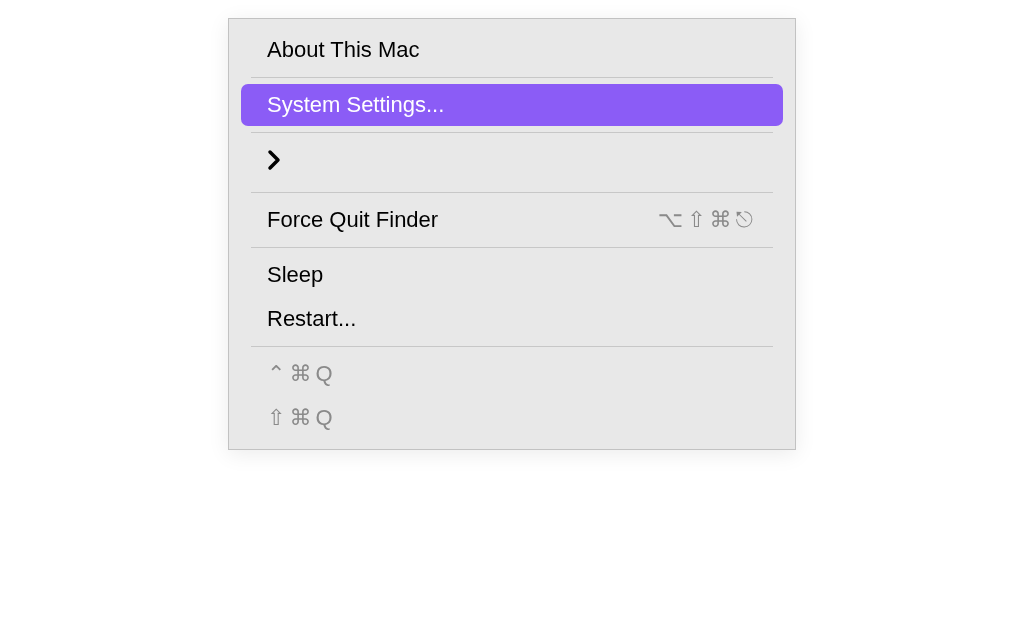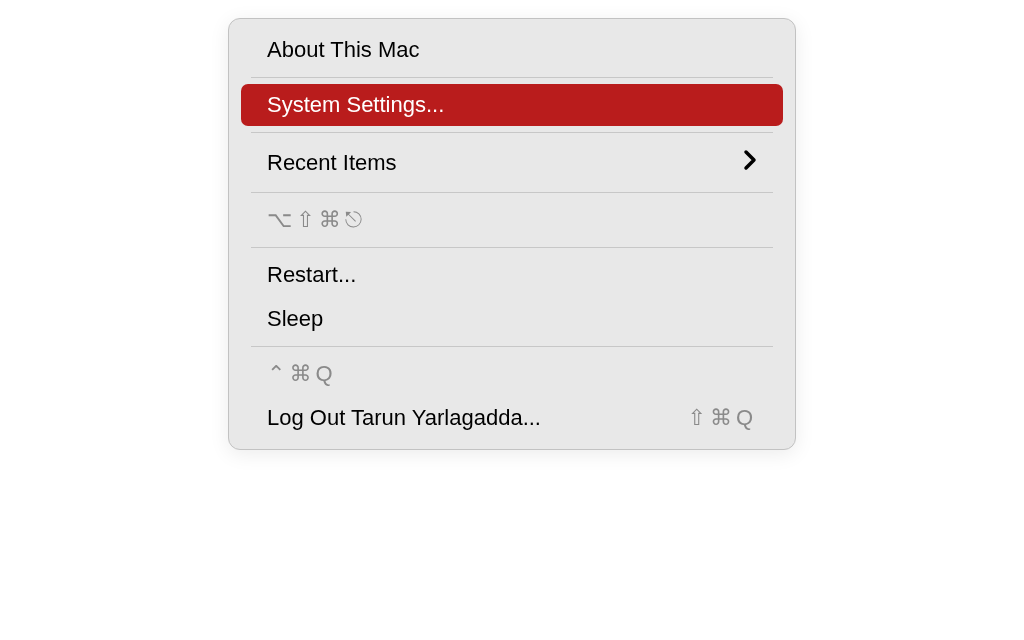--- a/index.html
+++ b/index.html
@@ -14,38 +14,38 @@
       font-family: -apple-system, BlinkMacSystemFont, "Helvetica Neue", Helvetica, Arial, sans-serif;
       display: flex;
       align-items: flex-start;
       justify-content: center;
       padding-top: 18px;
     }
     .menu {
       width: 568px;
       background: #e8e8e8;
       border: 1px solid #c2c2c2;
-      border-radius: 12px;
+      border-radius: 0;
       padding: 8px 0;
       box-shadow: 0 4px 20px rgba(0,0,0,0.08);
     }
     .menu-item {
       display: flex;
       align-items: center;
       justify-content: space-between;
       padding: 8px 26px;
       margin: 2px 12px;
       border-radius: 7px;
       font-size: 22px;
       color: #000000;
       cursor: default;
       min-height: 42px;
     }
     .menu-item.highlighted {
-      background: #b91c1c;
+      background: #8b5cf6;
       color: #ffffff;
     }
     .menu-item .label {
       flex: 1;
       font-weight: 500;
     }
     .menu-item .shortcut {
       color: #8a8a8a;
       font-size: 22px;
       letter-spacing: 4px;
@@ -79,62 +79,61 @@
   <div class="separator"></div>
 
   <div class="menu-item highlighted">
     <span class="label">System Settings...</span>
   </div>
 
 
   <div class="separator"></div>
 
   <div class="menu-item">
-    <span class="label">Recent Items</span>
     <span class="chevron">
       <svg width="14" height="22" viewBox="0 0 14 22" fill="none">
         <path d="M3 3 L11 11 L3 19" stroke="currentColor" stroke-width="3.5" stroke-linecap="round" stroke-linejoin="round"></path>
       </svg>
     </span>
   </div>
 
   <div class="separator"></div>
 
   <div class="menu-item">
+    <span class="label">Force Quit Finder</span>
     <span class="shortcut">
       <span class="shortcut-glyph">⌥</span>
       <span class="shortcut-glyph">⇧</span>
       <span class="shortcut-glyph">⌘</span>
       <span class="shortcut-glyph">⎋</span>
     </span>
   </div>
 
   <div class="separator"></div>
 
   <div class="menu-item">
-    <span class="label">Restart...</span>
+    <span class="label">Sleep</span>
   </div>
 
   <div class="menu-item">
-    <span class="label">Sleep</span>
+    <span class="label">Restart...</span>
   </div>
 
 
   <div class="separator"></div>
 
   <div class="menu-item">
     <span class="shortcut">
       <span class="shortcut-glyph">⌃</span>
       <span class="shortcut-glyph">⌘</span>
       <span class="shortcut-glyph">Q</span>
     </span>
   </div>
 
   <div class="menu-item">
-    <span class="label">Log Out Tarun Yarlagadda...</span>
     <span class="shortcut">
       <span class="shortcut-glyph">⇧</span>
       <span class="shortcut-glyph">⌘</span>
       <span class="shortcut-glyph">Q</span>
     </span>
   </div>
 
 </div>
 
 </body></html>

